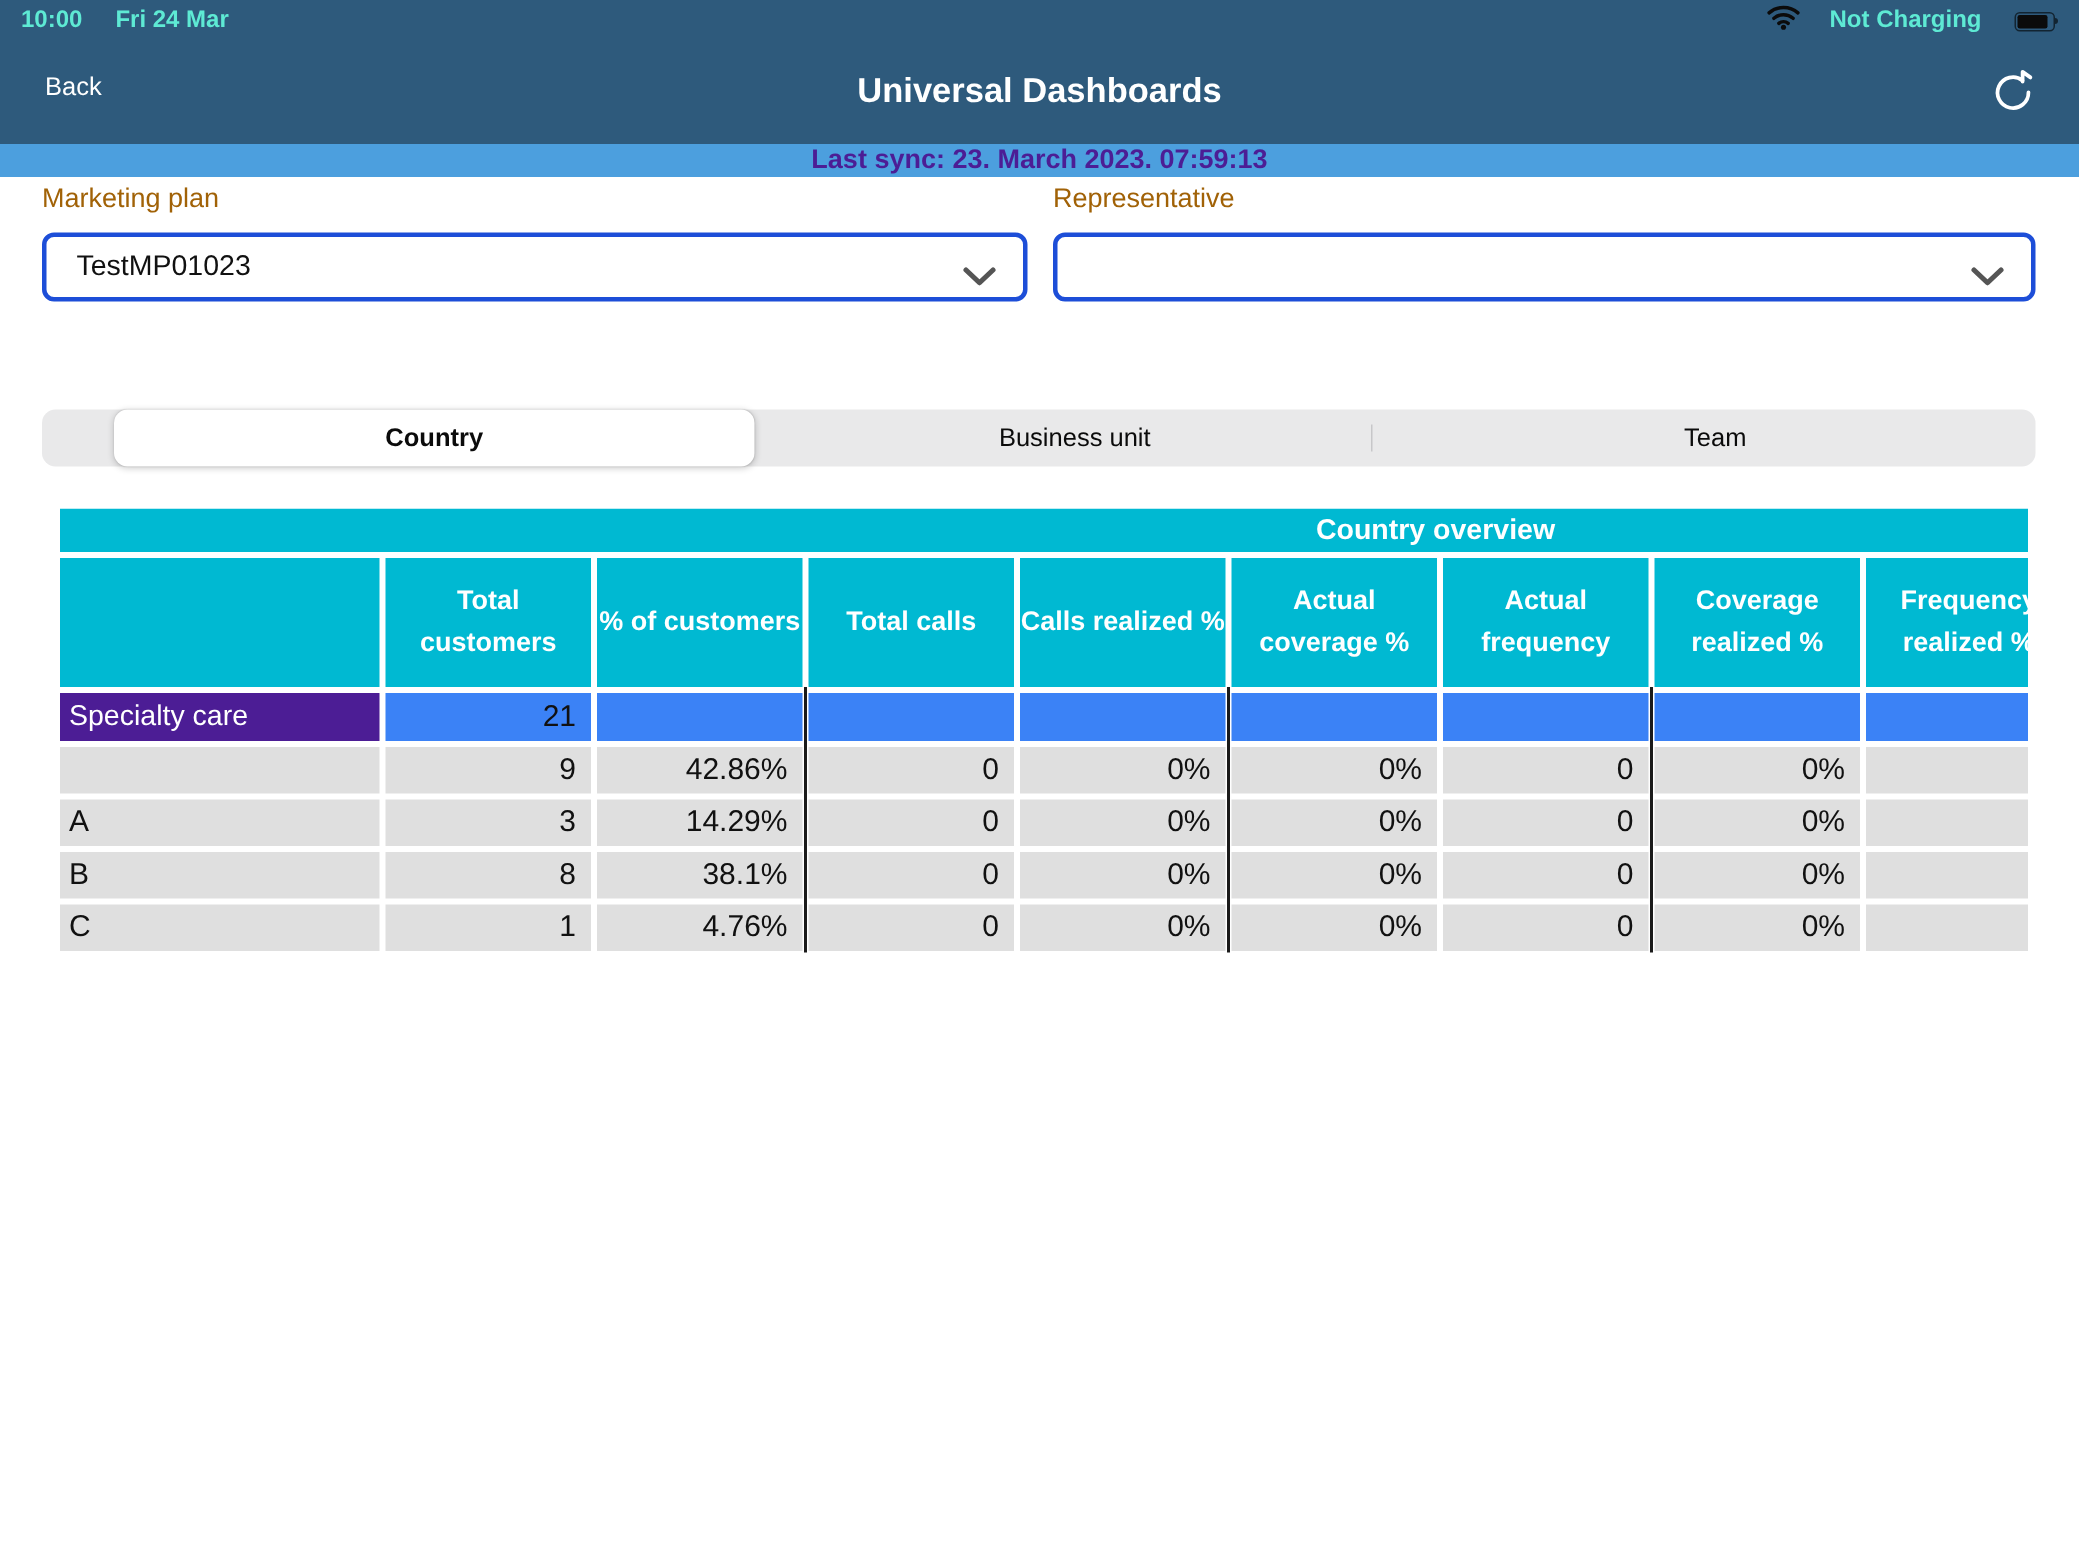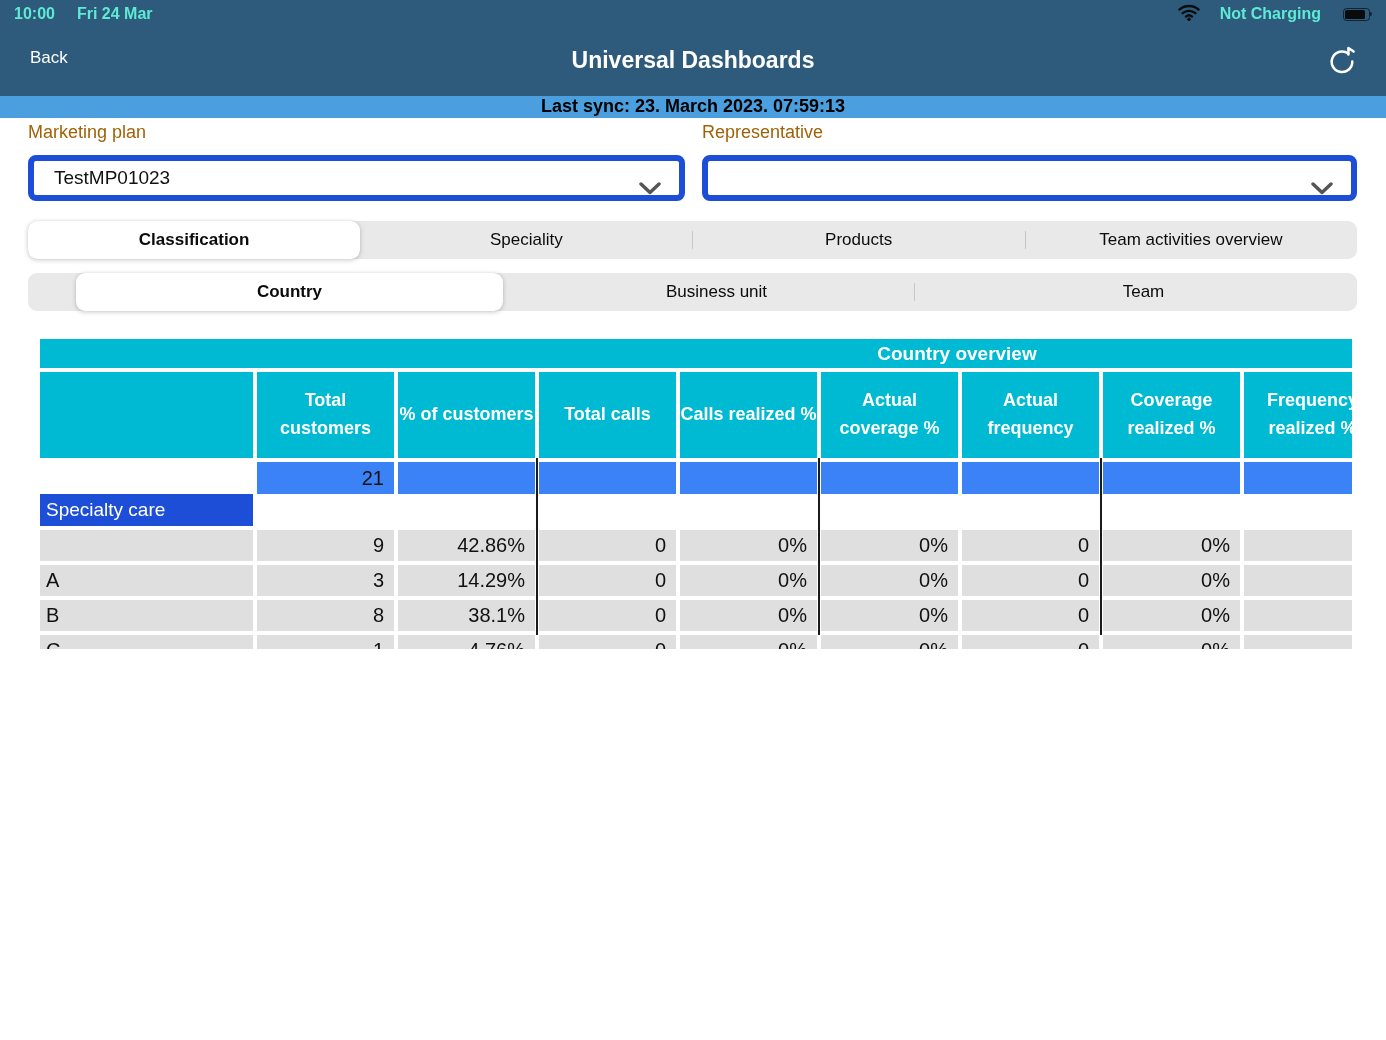--- a/index.html
+++ b/index.html
@@ -18,29 +18,29 @@
   .batt .fill { position:absolute; left:2px; top:2px; width:20px; height:9px; background:#0b0b0b; border-radius:1.5px; }
   .batt .tip { position:absolute; right:2px; top:4.5px; width:2px; height:4px; background:rgba(0,0,0,.6); border-radius:0 2px 2px 0; }
 
   .navbar { position:absolute; left:0; top:28px; width:1386px; height:68px; background:#2E5A7C; }
   .back { position:absolute; left:30px; top:20px; background:none; border:none; color:#fff; font-size:17px;
           font-family:inherit; cursor:pointer; }
   .navtitle { position:absolute; left:0; top:19px; width:100%; text-align:center; color:#fff; font-size:23px; font-weight:600; }
   .refreshbtn { position:absolute; right:26px; top:16px; width:36px; height:36px; background:none; border:none; cursor:pointer; }
 
   .syncbar { position:absolute; left:0; top:96px; width:1386px; height:22px; background:#4C9FDE;
-             color:#000000; font-size:18px; font-weight:700; text-align:center; line-height:21px; }
+             color:#4c1d95; font-size:18px; font-weight:700; text-align:center; line-height:21px; }
 
   
   .filter { position:absolute; top:122px; }
   .f1 { left:28px; width:657px; }
   .f2 { left:702px; width:655px; }
   .flabel { font-size:18px; font-weight:500; color:#a16207; height:22px; }
   .dropdown { position:absolute; top:33px; left:0; right:0; height:46px; background:#fff;
-              border:6px solid #1d4ed8; border-radius:8px; display:flex; align-items:center;
+              border:3px solid #1d4ed8; border-radius:8px; display:flex; align-items:center;
               padding:0 20px; font-size:19px; color:#111; cursor:pointer; }
   .dropdown .chev { position:absolute; right:18px; top:17px; }
 
   
   .seg { position:absolute; left:28px; width:1329px; height:38px; background:#E9E9EA; border-radius:9px;
          display:flex; }
   .seg1 { top:221px; } .seg2 { top:273px;padding-left:48px; }
   .segitem { flex:1; display:flex; align-items:center; justify-content:center; font-size:17px; color:#0b0b0b;
              cursor:pointer; border-radius:9px; position:relative; }
   .segitem.selected { background:#fff; font-weight:600; box-shadow:0 1px 5px rgba(0,0,0,.22), 0 0 1px rgba(0,0,0,.12); }
@@ -52,21 +52,21 @@
             text-align:center; line-height:29px; }
   .grid { display:grid; grid-template-columns:213px repeat(8,137px); column-gap:4px; width:1341px; }
   .thead { margin-top:4px; }
   .thead .hcell { height:86px; background:#00B9D2; color:#fff; font-size:18px; font-weight:700;
                   display:flex; align-items:center; justify-content:center; text-align:center; line-height:1.55; }
   .trow { margin-top:4px; }
   .trow .cell { height:31px; background:#DFDFDF; font-size:20px; display:flex; align-items:center; }
   .trow .rowlabel { justify-content:flex-start; padding-left:6px; }
   .trow .val { justify-content:flex-end; padding-right:10px; }
   .summary .cell { height:32px; background:#3b82f6; }
-  .summary .rowlabel { background:#1d4ed8; color:#fff; font-size:19px;margin-top:32px; }
+  .summary .rowlabel { background:#4c1d95; color:#fff; font-size:19px; }
   .vline { position:absolute; width:2px; top:119px; height:177px; background:#1b1b1b; }
   .vl1 { left:496px; } .vl2 { left:778px; } .vl3 { left:1060px; }
 </style>
 </head>
 <body>
 
 <div class="screen">
 
   <div class="statusbar">
     <div class="sb-left">
@@ -124,28 +124,20 @@
     <div class="dropdown">
       <span></span>
       <span class="chev">
         <svg width="22" height="13" viewBox="0 0 22 13">
             <polyline points="2,2 11,10.5 20,2" fill="none" stroke="#555" stroke-width="3.4" stroke-linecap="round" stroke-linejoin="round"></polyline>
           </svg>
       </span>
     </div>
   </div>
 
-  <div class="seg seg1">
-    <div class="segitem selected">Classification</div>
-    <div class="segitem">Speciality</div>
-    <div class="segitem">Products</div>
-    <div class="segitem">Team activities overview</div>
-    <span class="segsep" style="left:664px;"></span>
-    <span class="segsep" style="left:997px;"></span>
-  </div>
 
   <div class="seg seg2">
     <div class="segitem selected">Country</div>
     <div class="segitem">Business unit</div>
     <div class="segitem">Team</div>
     <span class="segsep" style="left:886px;"></span>
   </div>
 
   <div class="tablewrap">
     <div class="ttitle">Country overview</div>

